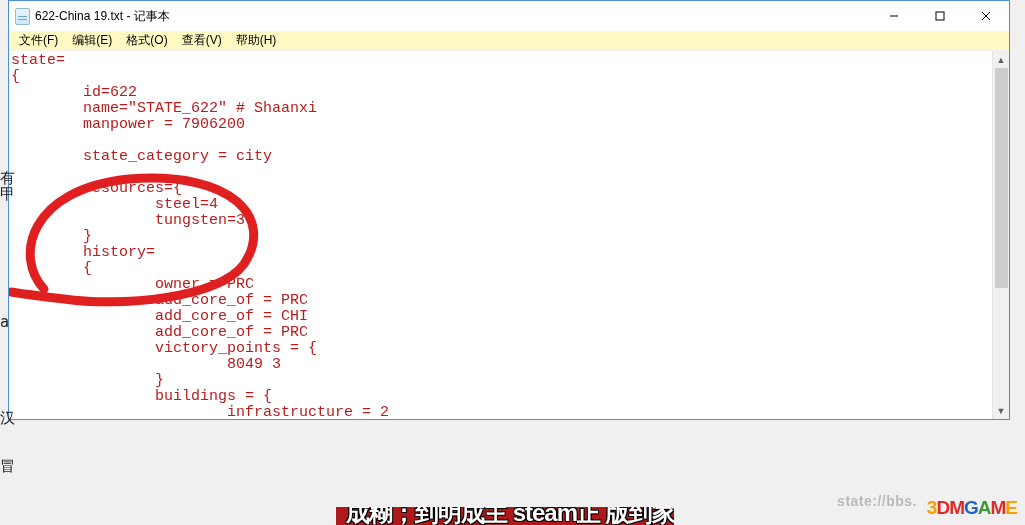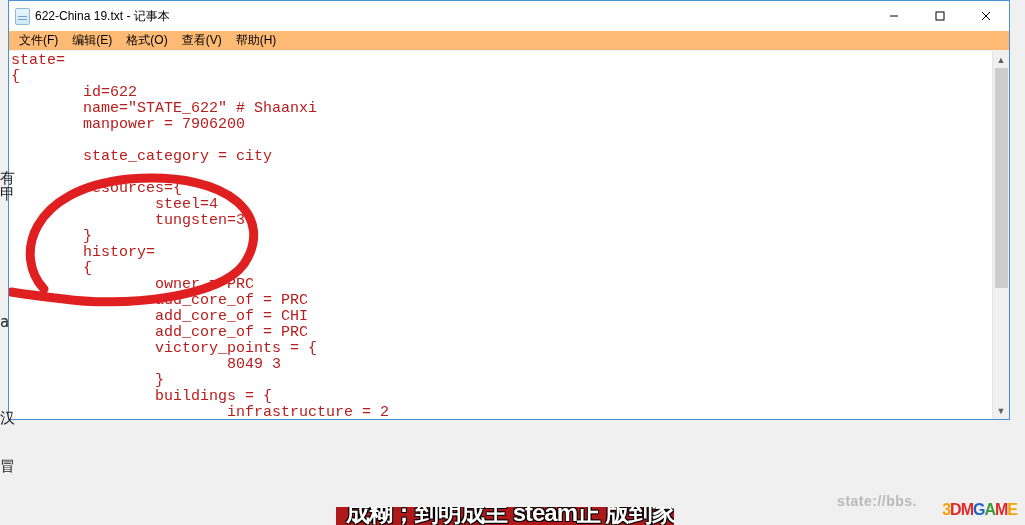--- a/index.html
+++ b/index.html
@@ -56,21 +56,21 @@
     height: 100%;
     display: flex;
     align-items: center;
     justify-content: center;
     font-size: 11px;
     color: #000;
     font-family: "Segoe UI";
   }
   .menubar {
     height: 20px;
-    background: #fdba74;
+    background: #fef9c3;
     display: flex;
     align-items: center;
     padding-left: 4px;
     gap: 2px;
     font-size: 12px;
     border-bottom: 1px solid #f0f0f0;
   }
   .menu-item { padding: 1px 6px; }
   .editor-area {
     flex: 1;
@@ -130,21 +130,21 @@
     font-size: 14px;
     font-weight: bold;
     color: rgba(140,140,140,0.55);
     letter-spacing: 0.5px;
   }
   .watermark-logo {
     position: absolute;
     right: 8px;
     bottom: 6px;
     font-family: Arial Black, Arial, sans-serif;
-    font-size: 16px;
+    font-size: 19px;
     font-weight: 900;
     letter-spacing: -1px;
   }
   .wm-3 { color:#f5a100; }
   .wm-d { color:#e02929; }
   .wm-m { color:#e02929; }
   .wm-g { color:#1e64c8; }
   .wm-a { color:#3b9b34; }
   .wm-m2 { color:#e02929; }
   .wm-e { color:#f5a100; }

